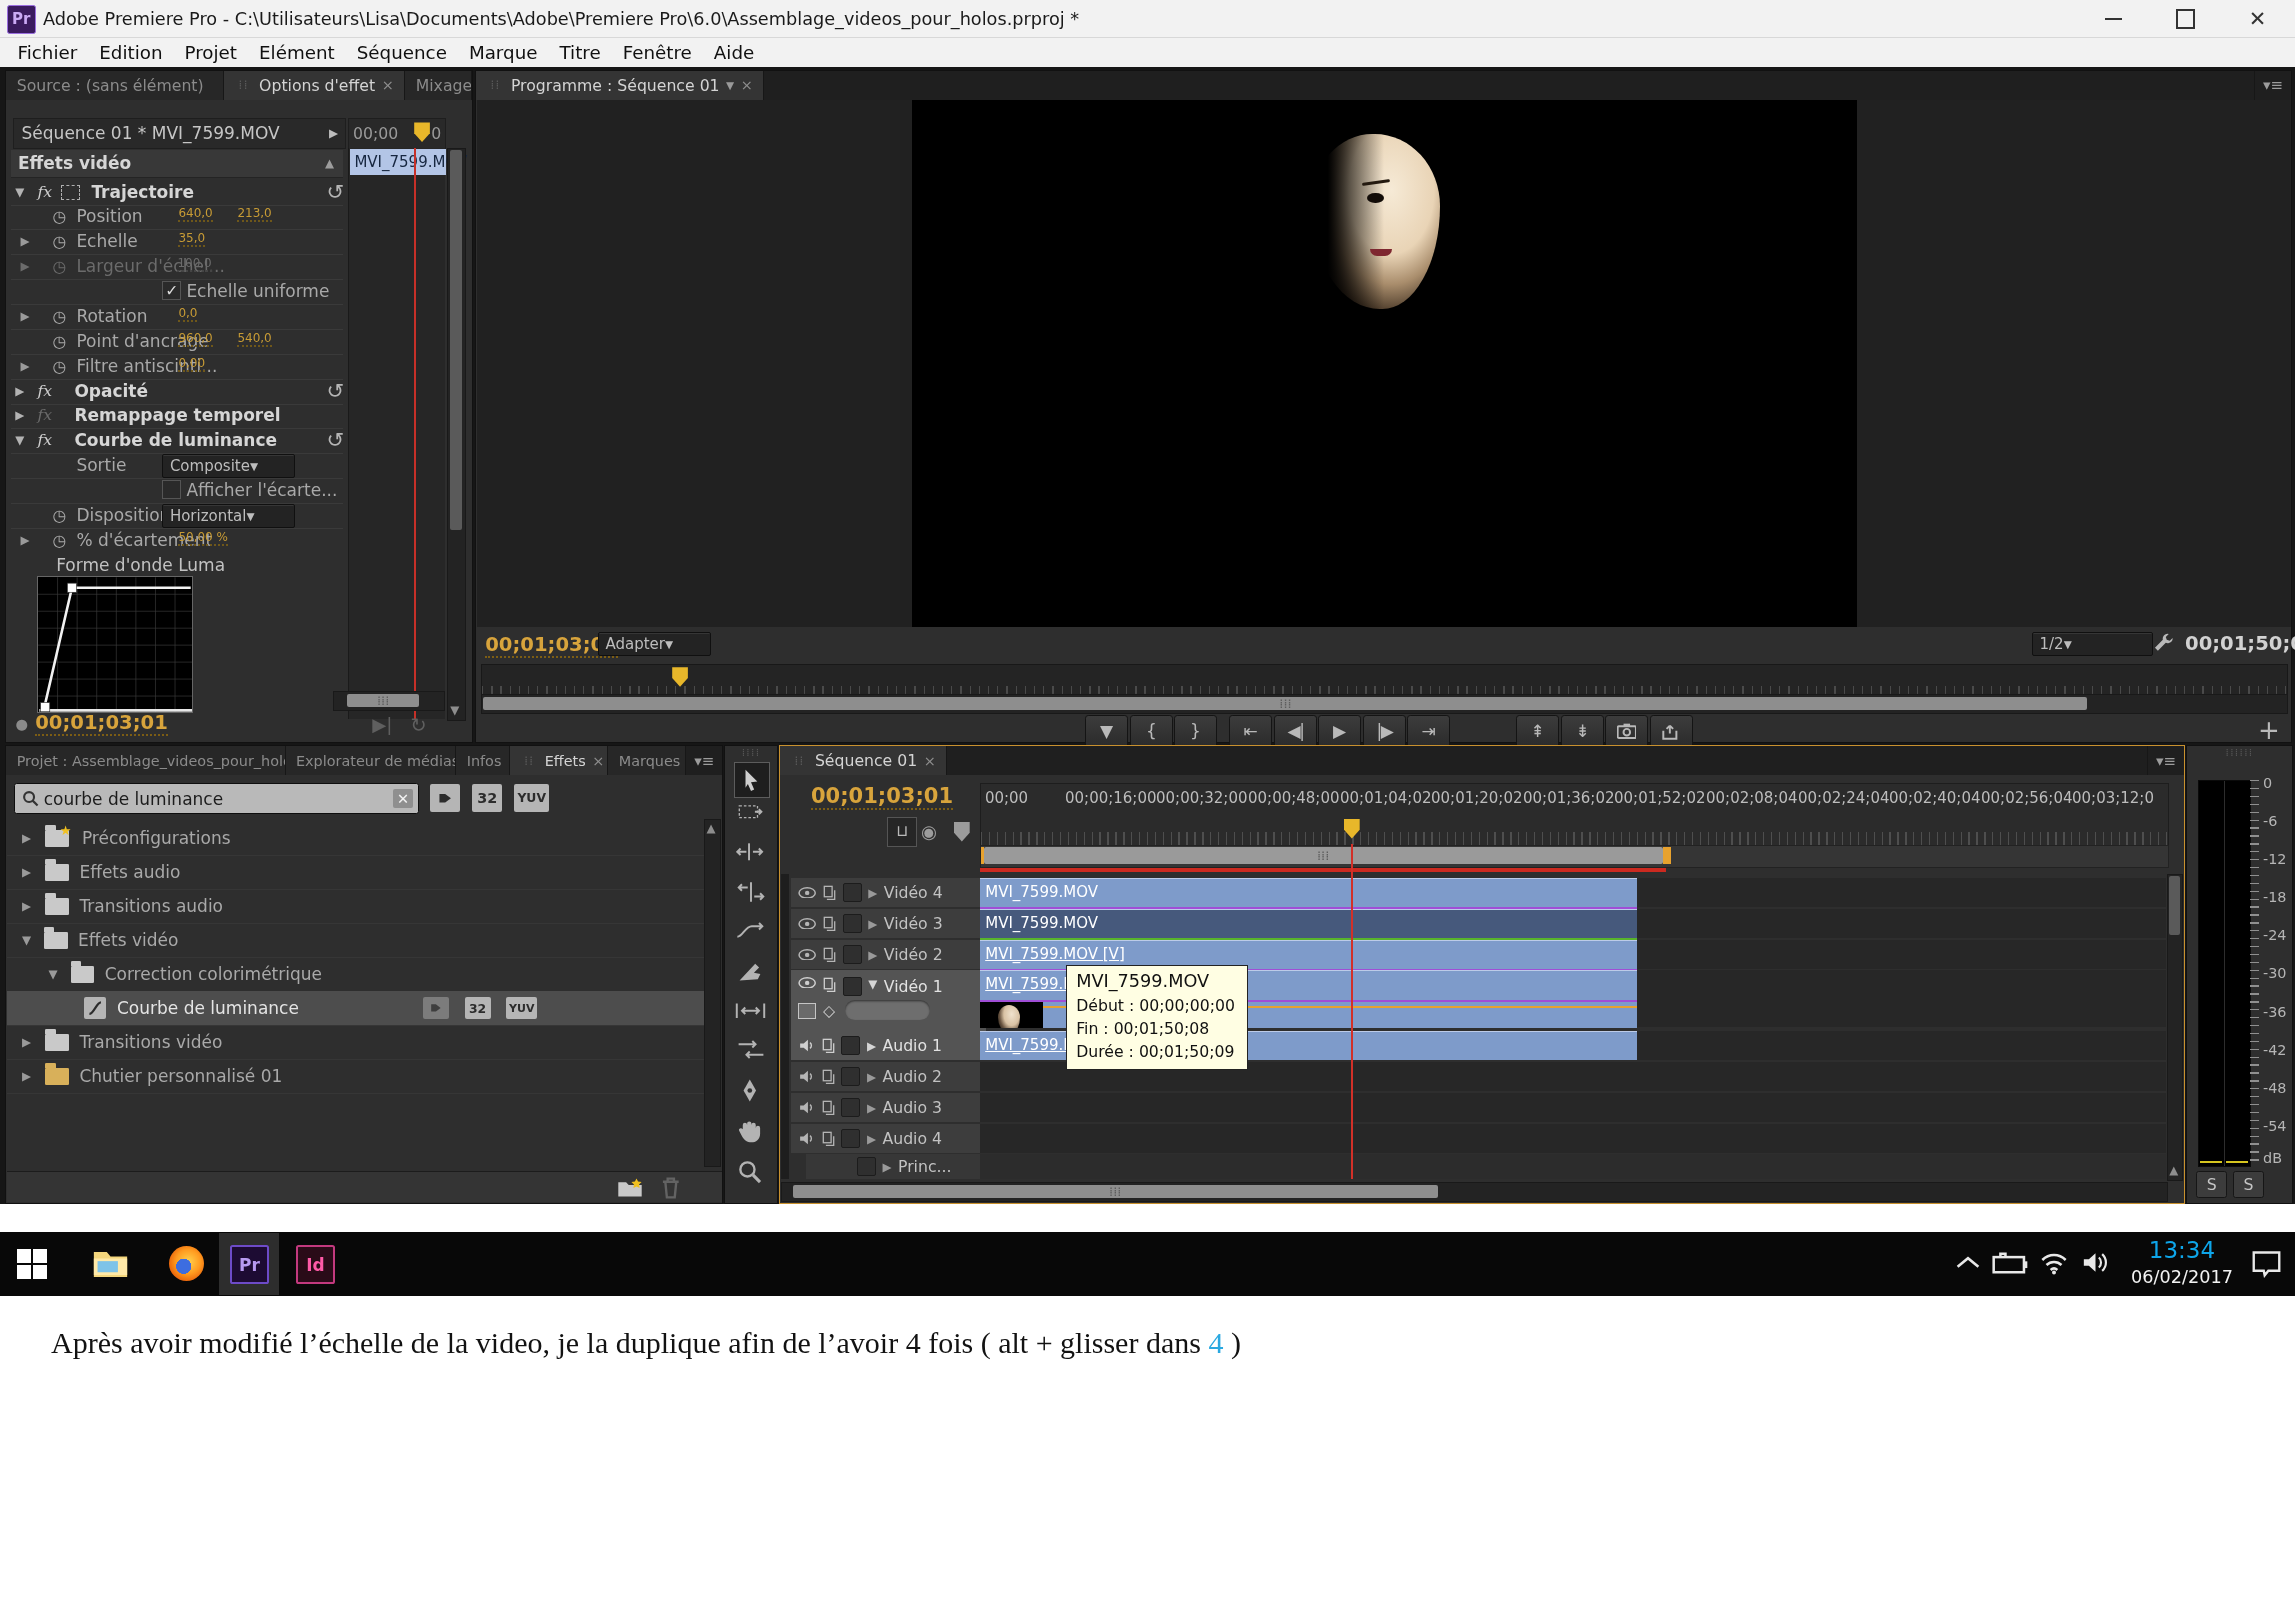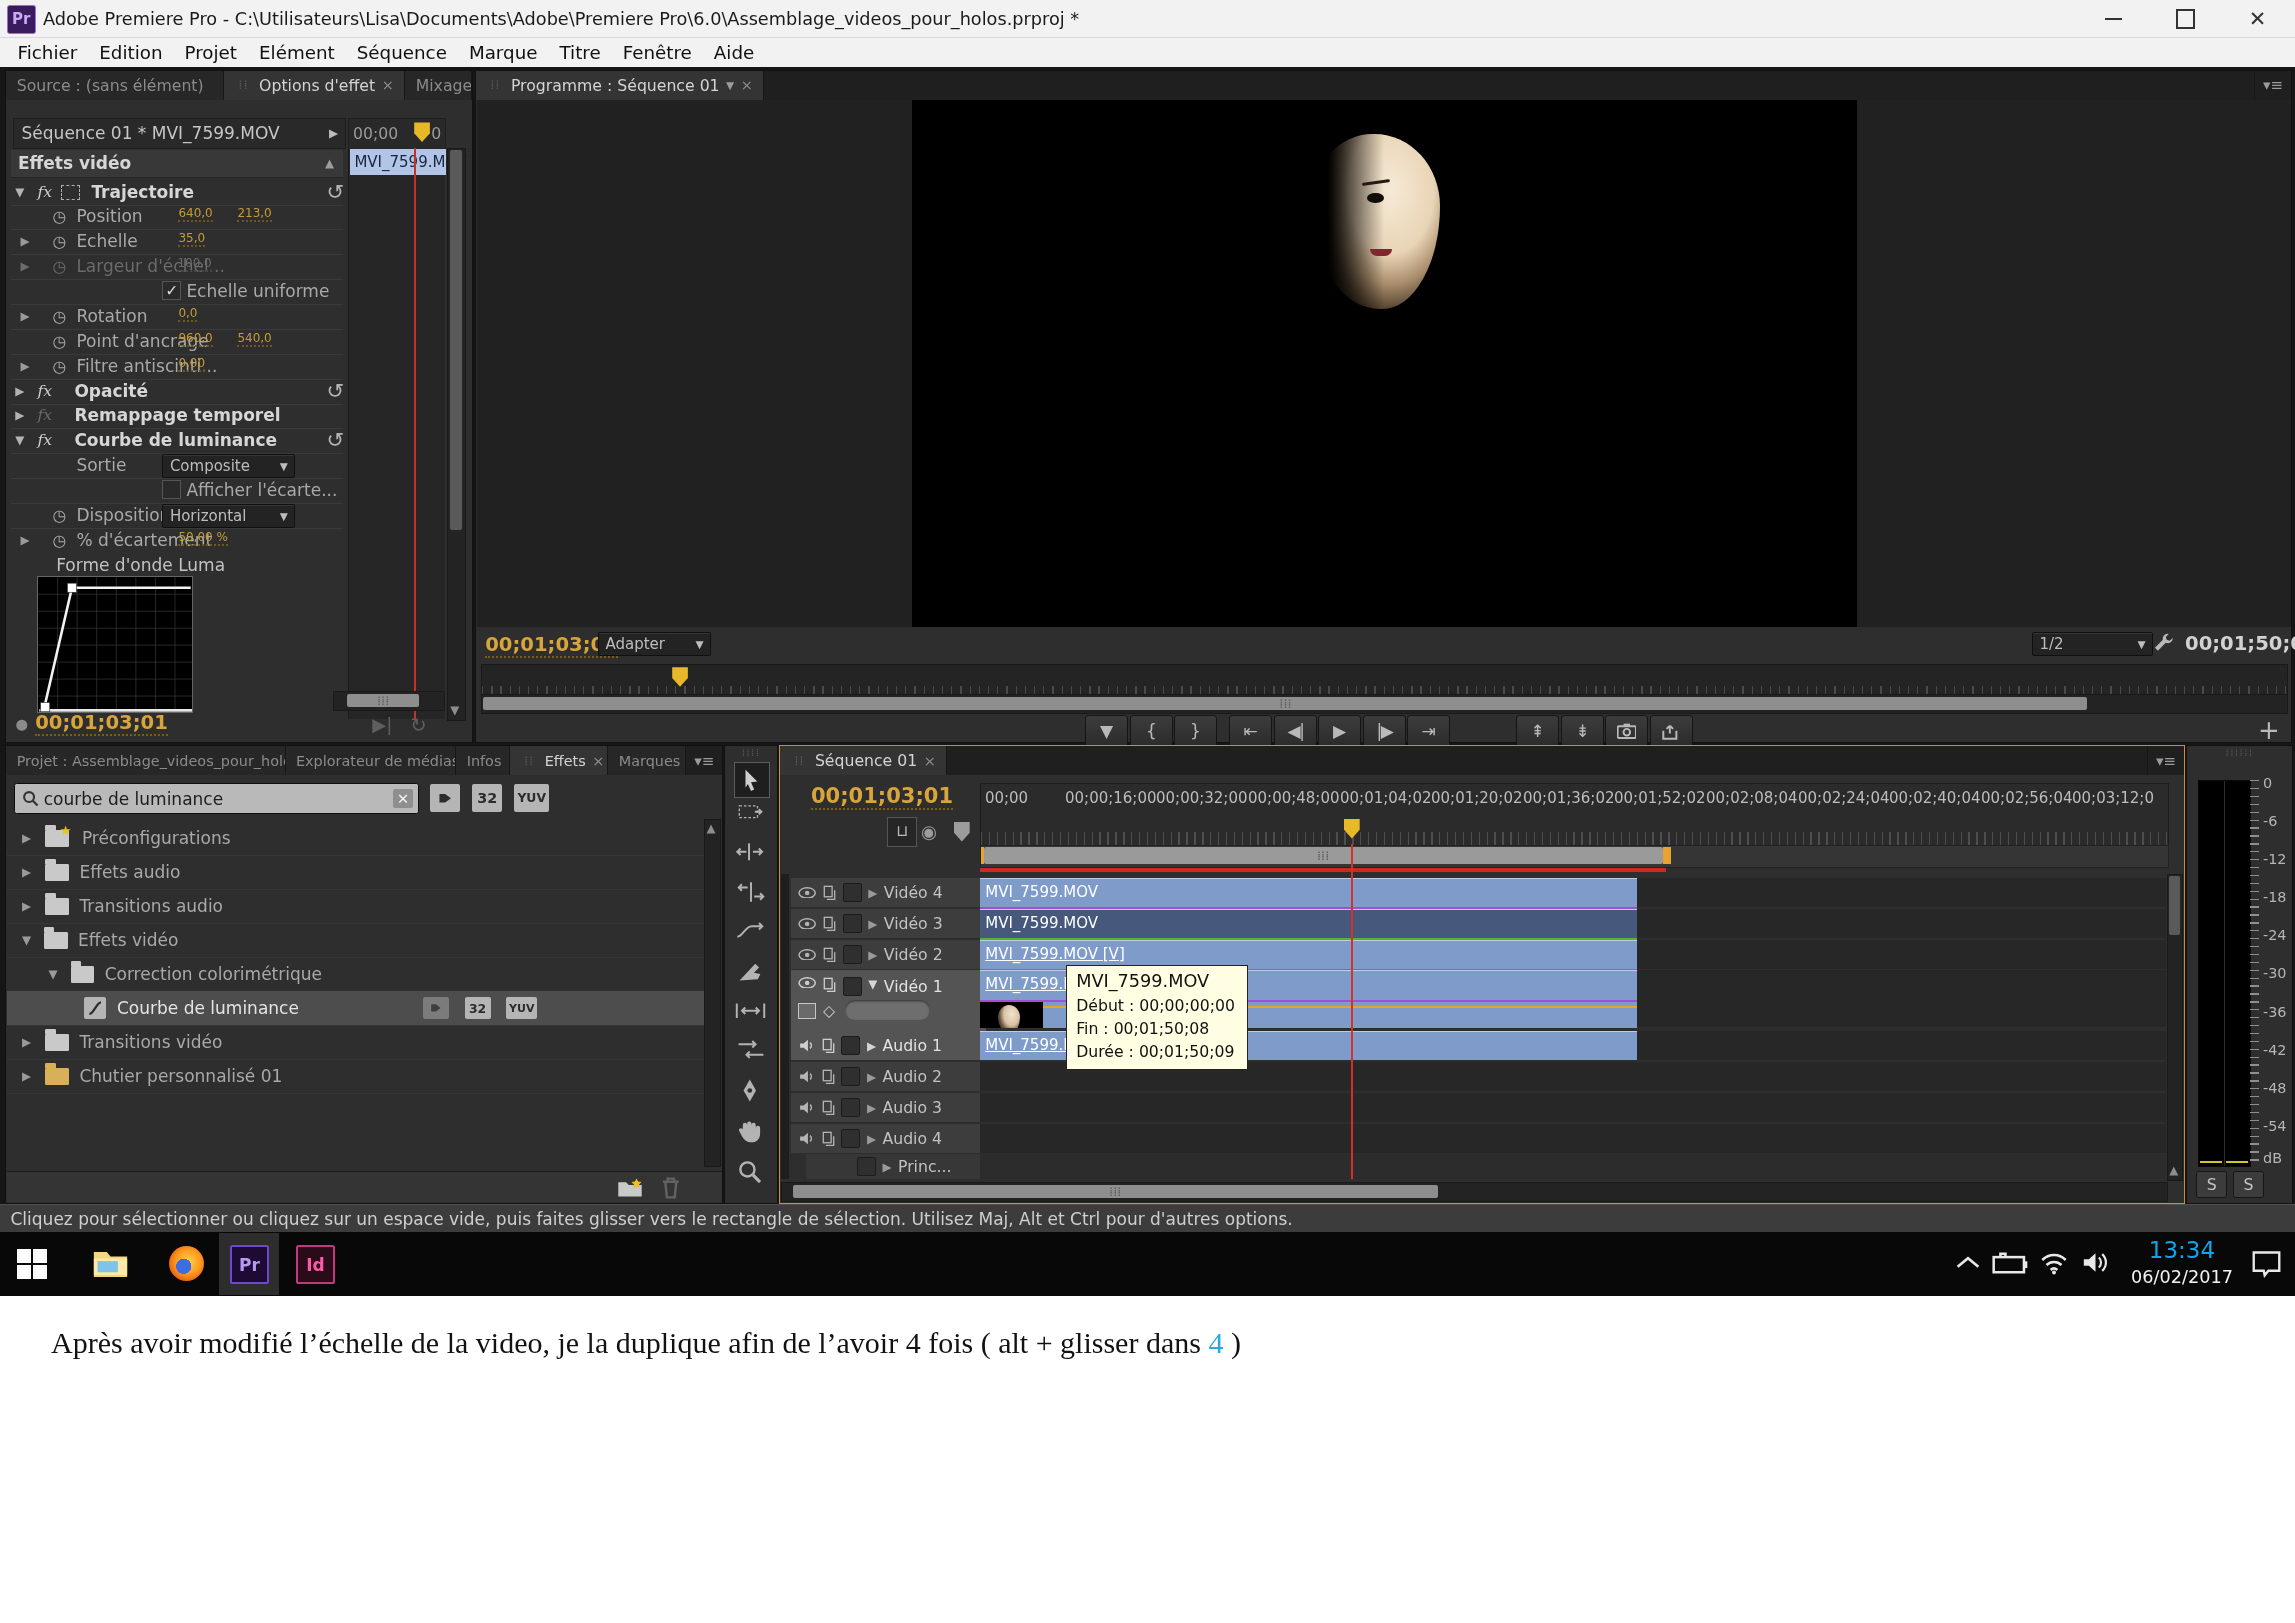--- a/index.html
+++ b/index.html
@@ -58,21 +58,21 @@
   .g-cmark::before{content:"◉"}
   
   .tc{color:#d8a43c;font-weight:bold;font-size:19.6px;border-bottom:2px dotted #7c5d14;line-height:1.15}
   .lbl{color:#a9a9a9;font-size:17px;white-space:nowrap}
   .blbl{color:#d6d6d6;font-weight:bold;font-size:17px;white-space:nowrap}
   .vy{color:#c79b35;border-bottom:2px dotted #6e571a;font-size:12px;white-space:nowrap}
   .dim{color:#6b6b6b!important;border-color:#454545!important}
   .fxrow{position:absolute;left:5.2px;width:332px;height:25px;border-bottom:0.7px solid #3a3a3a}
   .fxbadge{font-style:italic;color:#cfcfcf;font-size:15.7px;font-family:"DejaVu Serif","Liberation Serif",serif}
   .ddbox{position:absolute;background:#232323;border:0.7px solid #101010;border-radius:2px;box-shadow:inset 0 0.7px 0 #3e3e3e;
-         color:#bdbdbd;font-size:15px;display:flex;align-items:center;height:22px;padding:0 6.5px;justify-content:space-between}
+         color:#bdbdbd;font-size:15px;display:flex;align-items:center;height:22px;padding:0 6.5px;}
   .chk{width:17px;height:17px;background:#2a2a2a;border:1.3px solid #555;display:flex;align-items:center;justify-content:center}
   .minicol{position:absolute;background:#262626;border-left:0.7px solid #1a1a1a}
   .redline{position:absolute;width:2px;background:#c63028}
   .pent{position:absolute;width:15.7px;height:19.6px;background:#e8b72a;clip-path:polygon(0 0,100% 0,100% 55%,50% 100%,0 55%);}
   .scrollv{position:absolute;background:#232323;border:0.7px solid #191919}
   .scrollthumb{position:absolute;background:#5a5a5a;border-radius:2px}
   .scrollh{position:absolute;background:#232323;border:0.7px solid #191919}
   .hthumb{position:absolute;background:#8e8e8e;border-radius:2px;display:flex;align-items:center;justify-content:center;color:#5e5e5e;font-size:13px}
   
   .tbtn{position:absolute;width:41px;height:31px;background:linear-gradient(#3c3c3c,#2b2b2b);border:0.7px solid #141414;
@@ -779,23 +779,20 @@
       <div class="A" style="left:9.2px;top:425px;width:29px;height:25px;background:#3c3c3c;border:0.7px solid #161616;border-radius:2.6px;color:#c5c5c5;display:flex;align-items:center;justify-content:center;font-size:15.7px">
           <span>S</span>
         </div>
       <div class="A" style="left:46px;top:425px;width:29px;height:25px;background:#3c3c3c;border:0.7px solid #161616;border-radius:2.6px;color:#c5c5c5;display:flex;align-items:center;justify-content:center;font-size:15.7px">
           <span>S</span>
         </div>
     </div>
 
   </div>
 
-  <div class="A" style="left:0;top:1204px;width:2295px;height:27.5px;background:#3c3c3c;border-top:0.7px solid #515151;display:flex;align-items:center">
-    <span style="margin-left:10.5px;font-size:17px;color:#cfcfcf">Cliquez pour sélectionner ou cliquez sur un espace vide, puis faites glisser vers le rectangle de sélection. Utilisez Maj, Alt et Ctrl pour d'autres options.</span>
-  </div>
 
   <div class="A" style="left:0;top:1232px;width:2295px;height:64px;background:#080808">
     <div class="A" style="left:17px;top:17px;width:30px;height:30px;display:grid;grid-template-columns:13.7px 13.7px;grid-template-rows:13.7px 13.7px;gap:2.6px">
       <div style="background:#fff"></div>
         <div style="background:#fff"></div>
       <div style="background:#fff"></div>
         <div style="background:#fff"></div>
     </div>
     <svg class="A" style="left:92px;top:14.4px" width="37" height="34" viewBox="0 0 40 36">
       <path d="M2 6h14l4 5h18v22H2z" fill="#f4d67c"></path>

